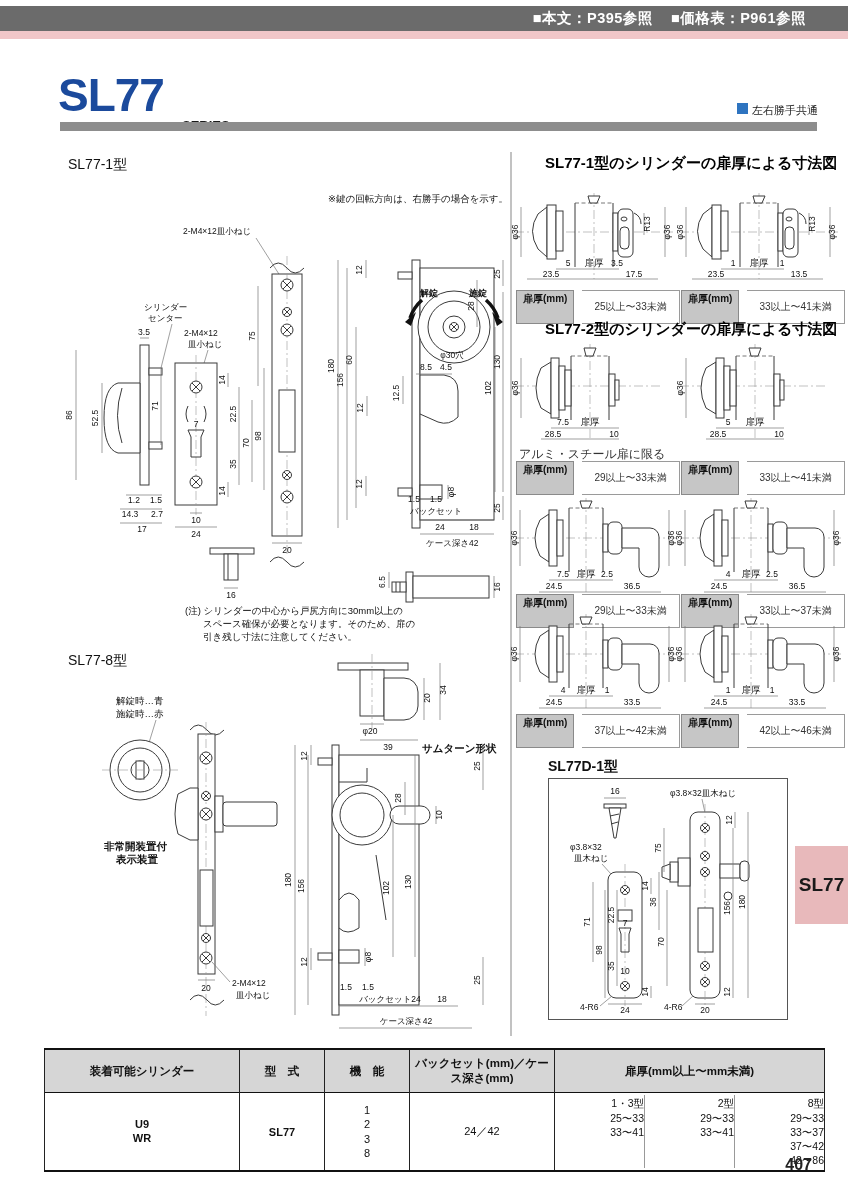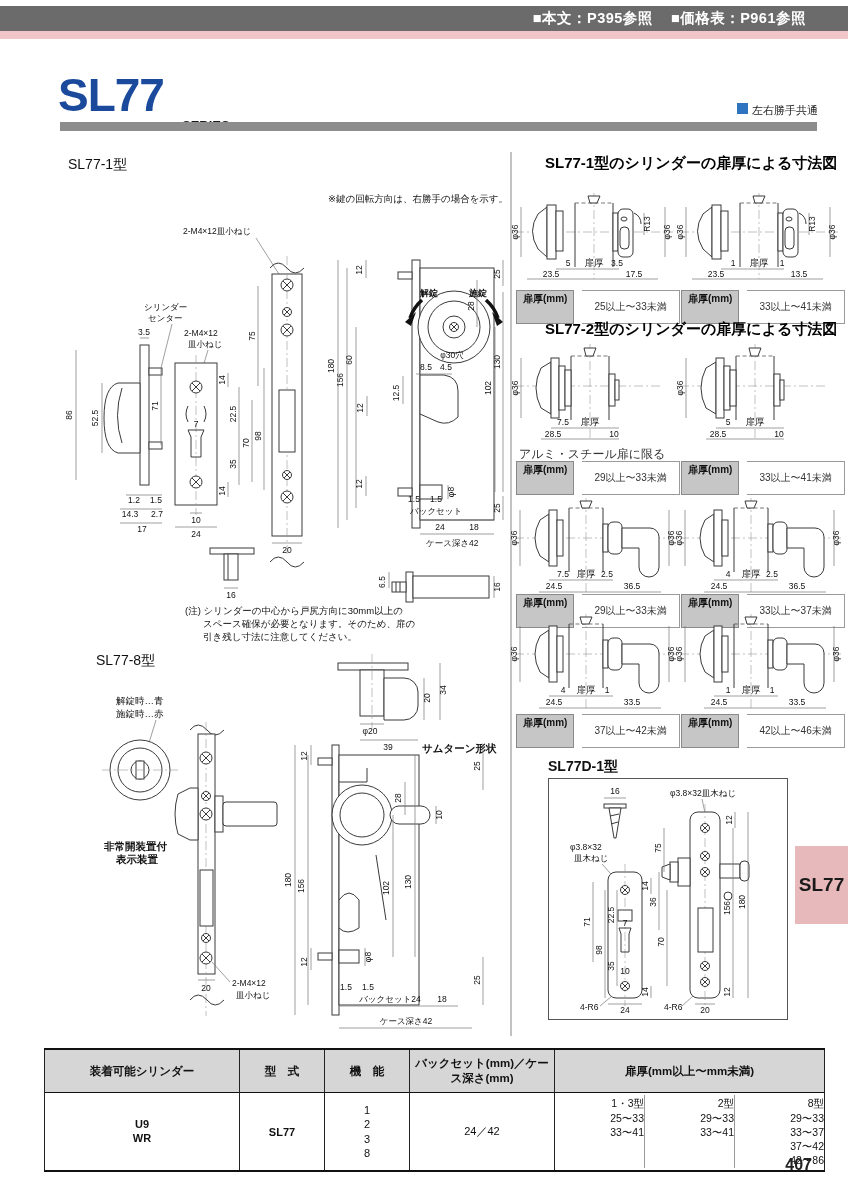--- a/index.html
+++ b/index.html
@@ -251,21 +251,21 @@
       <text transform="translate(325 392) rotate(-90)">6.5</text>
       <line class="d" x1="434" y1="386" x2="434" y2="408"></line>
       <text transform="translate(440 397) rotate(-90)">16</text>
     </g>
 
     <text class="st lb" x="125" y="424">(注) シリンダーの中心から戸尻方向に30mm以上の</text>
     <text class="st lb" x="143" y="437">スペース確保が必要となります。そのため、扉の</text>
     <text class="st lb" x="143" y="450">引き残し寸法に注意してください。</text>
   </svg>
 
-  <div class="abs h1" style="left:68px;top:652px;margin-left:28px;">SL77-8型</div>
+  <div class="abs h1" style="left:68px;top:652px;">SL77-8型</div>
 
   <svg class="abs" style="left:60px;top:630px;" width="445" height="415" viewBox="0 0 445 415">
 
     <g>
       <rect class="p" x="278" y="33" width="70" height="7"></rect>
       <rect class="p" x="300" y="40" width="24" height="46"></rect>
       <path class="p" d="M324,48 h20 a14,14 0 0 1 14,14 v14 a14,14 0 0 1 -14,14 h-20 z"></path>
       <line class="cl" x1="312" y1="24" x2="312" y2="100"></line>
       <line class="d" x1="300" y1="94" x2="324" y2="94"></line>
       <text x="310" y="104">φ20</text>

